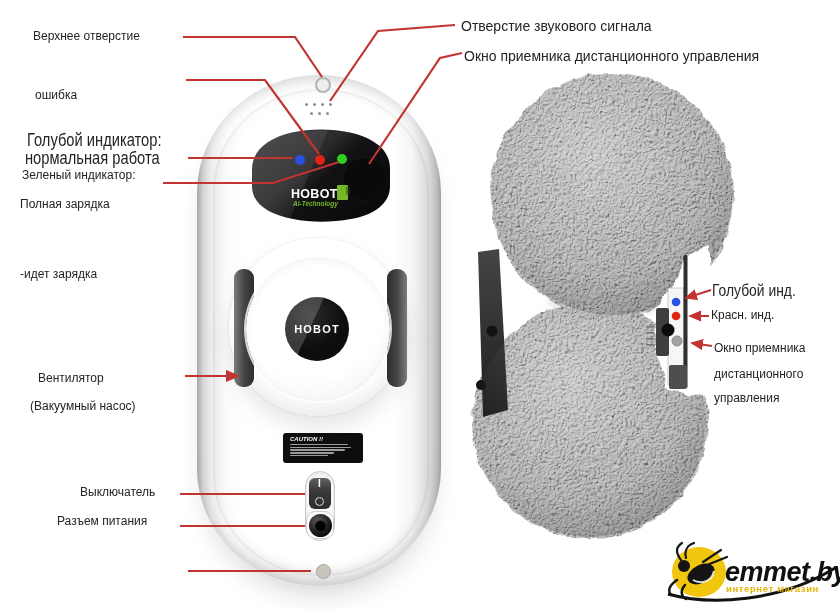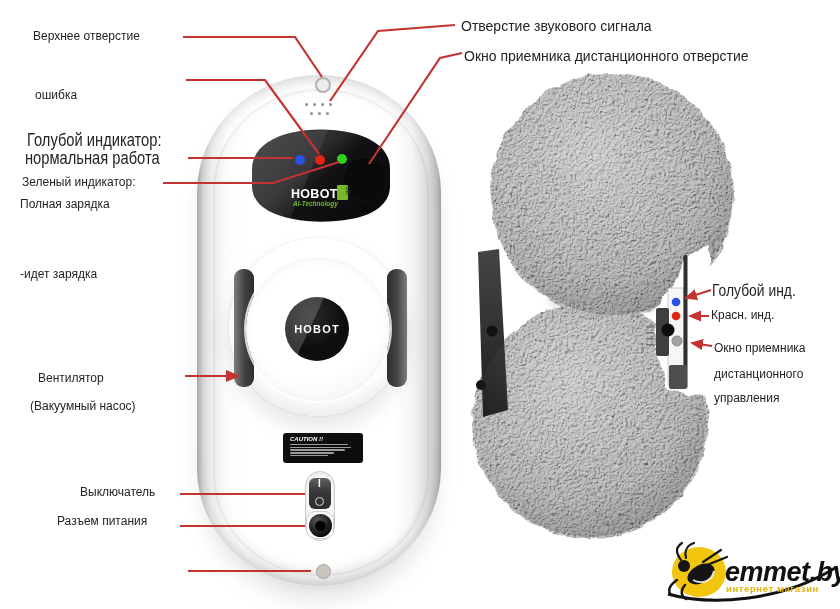--- a/index.html
+++ b/index.html
@@ -185,29 +185,29 @@
       <polyline points="711,290 686,298" marker-end="url(#arrowR)" stroke-width="2" stroke="#c23331"></polyline>
       <polyline points="709,316 690,316" marker-end="url(#arrowR)" stroke-width="2" stroke="#c23331"></polyline>
       <polyline points="712,346 692,343" marker-end="url(#arrowR)" stroke-width="2" stroke="#c23331"></polyline>
     </g>
   </svg>
 
   <div class="lbl" style="left:33px;top:29px">Верхнее отверстие</div>
   <div class="lbl" style="left:35px;top:88px">ошибка</div>
   <div class="lbl cond" style="left:27px;top:130px;font-size:17.5px">Голубой индикатор:</div>
   <div class="lbl cond" style="left:25px;top:148px;font-size:17.5px">нормальная работа</div>
-  <div class="lbl" style="left:22px;top:175px">Зеленый индикатор:</div>
+  <div class="lbl" style="left:22px;top:168px">Зеленый индикатор:</div>
   <div class="lbl" style="left:20px;top:197px">Полная зарядка</div>
   <div class="lbl" style="left:20px;top:267px">-идет зарядка</div>
   <div class="lbl" style="left:38px;top:371px">Вентилятор</div>
   <div class="lbl" style="left:30px;top:399px">(Вакуумный насос)</div>
   <div class="lbl" style="left:80px;top:485px">Выключатель</div>
   <div class="lbl" style="left:57px;top:514px">Разъем питания</div>
   <div class="lbl big" style="left:461px;top:18px">Отверстие звукового сигнала</div>
-  <div class="lbl big" style="left:464px;top:48px">Окно приемника дистанционного отверстие</div>
+  <div class="lbl big" style="left:464px;top:48px">Окно приемника дистанционного управления</div>
   <div class="lbl small cond" style="left:712px;top:281px;font-size:16.5px">Голубой инд.</div>
   <div class="lbl small" style="left:711px;top:308px">Красн. инд.</div>
   <div class="lbl small" style="left:714px;top:341px">Окно приемника</div>
   <div class="lbl small" style="left:714px;top:367px">дистанционного</div>
   <div class="lbl small" style="left:714px;top:391px">управления</div>
 
   <svg class="a" style="left:655px;top:538px" width="185" height="71" viewBox="0 0 185 71">
     <path d="M 13 56 C 55 68 125 64 180 30" stroke="#111111" stroke-width="3" fill="none"></path>
     <ellipse cx="44" cy="34" rx="27" ry="25" fill="#f2c50e"></ellipse>
     <g stroke="#151515" fill="none" stroke-linecap="round">

